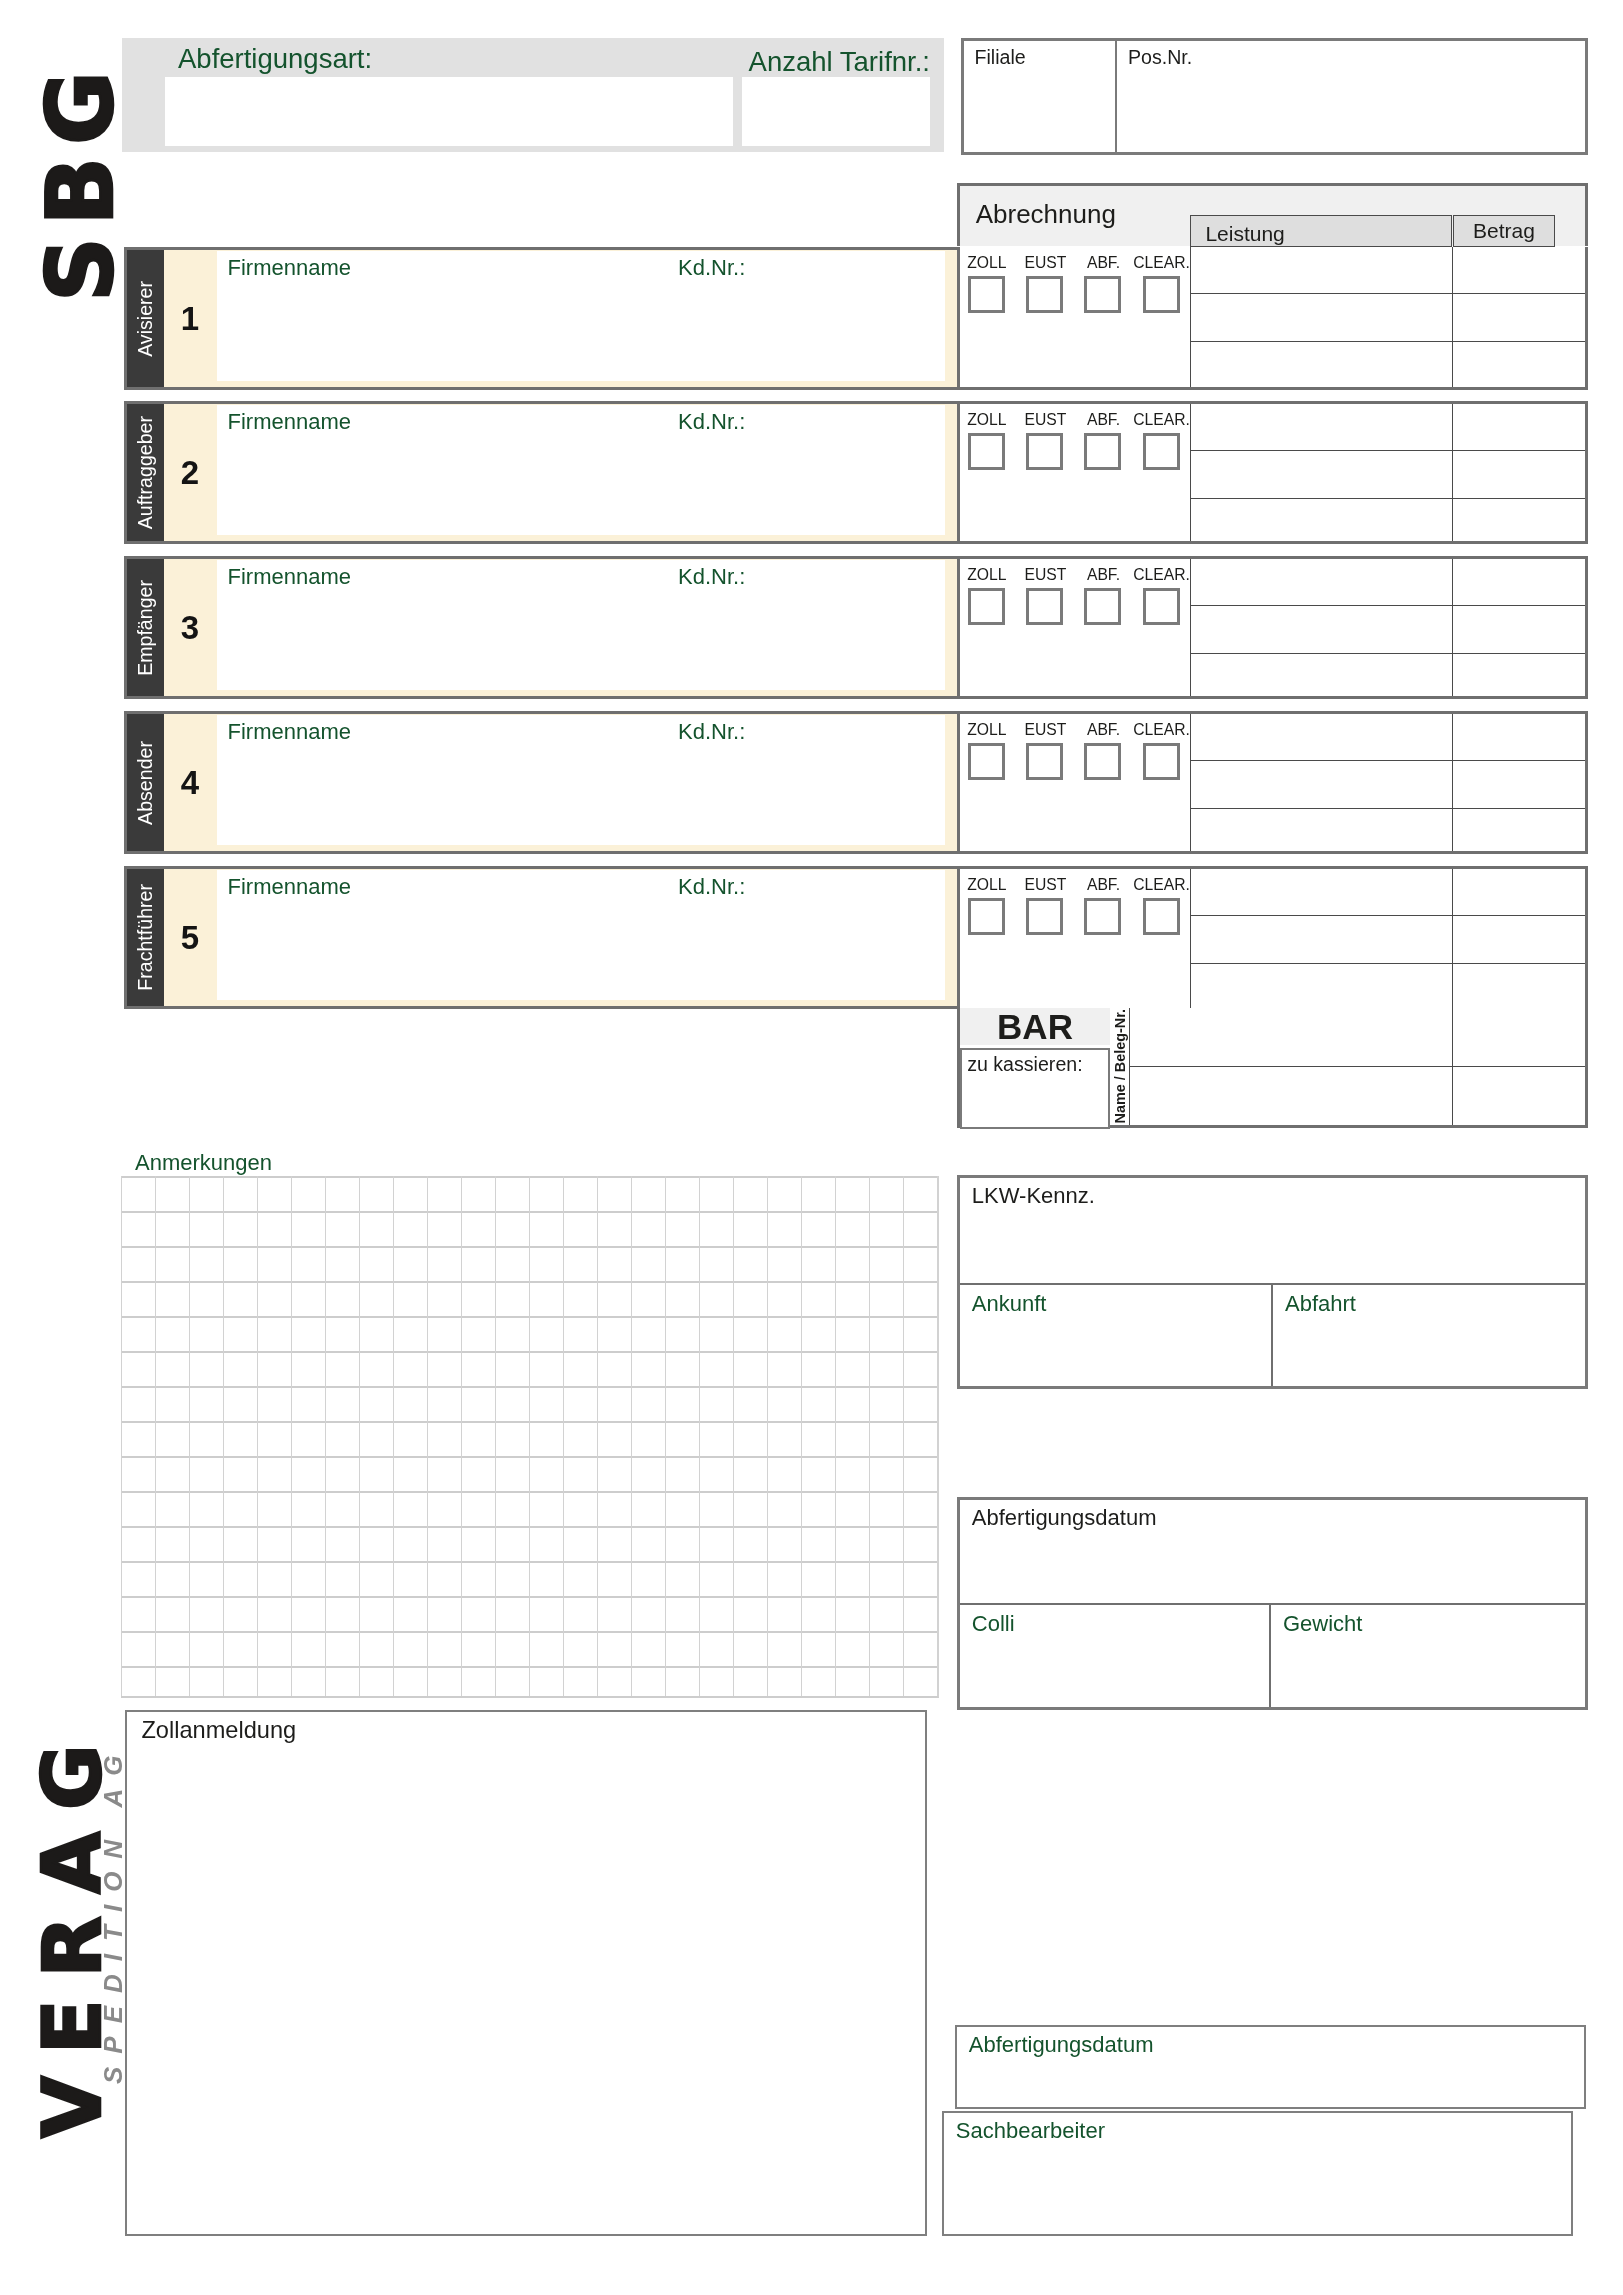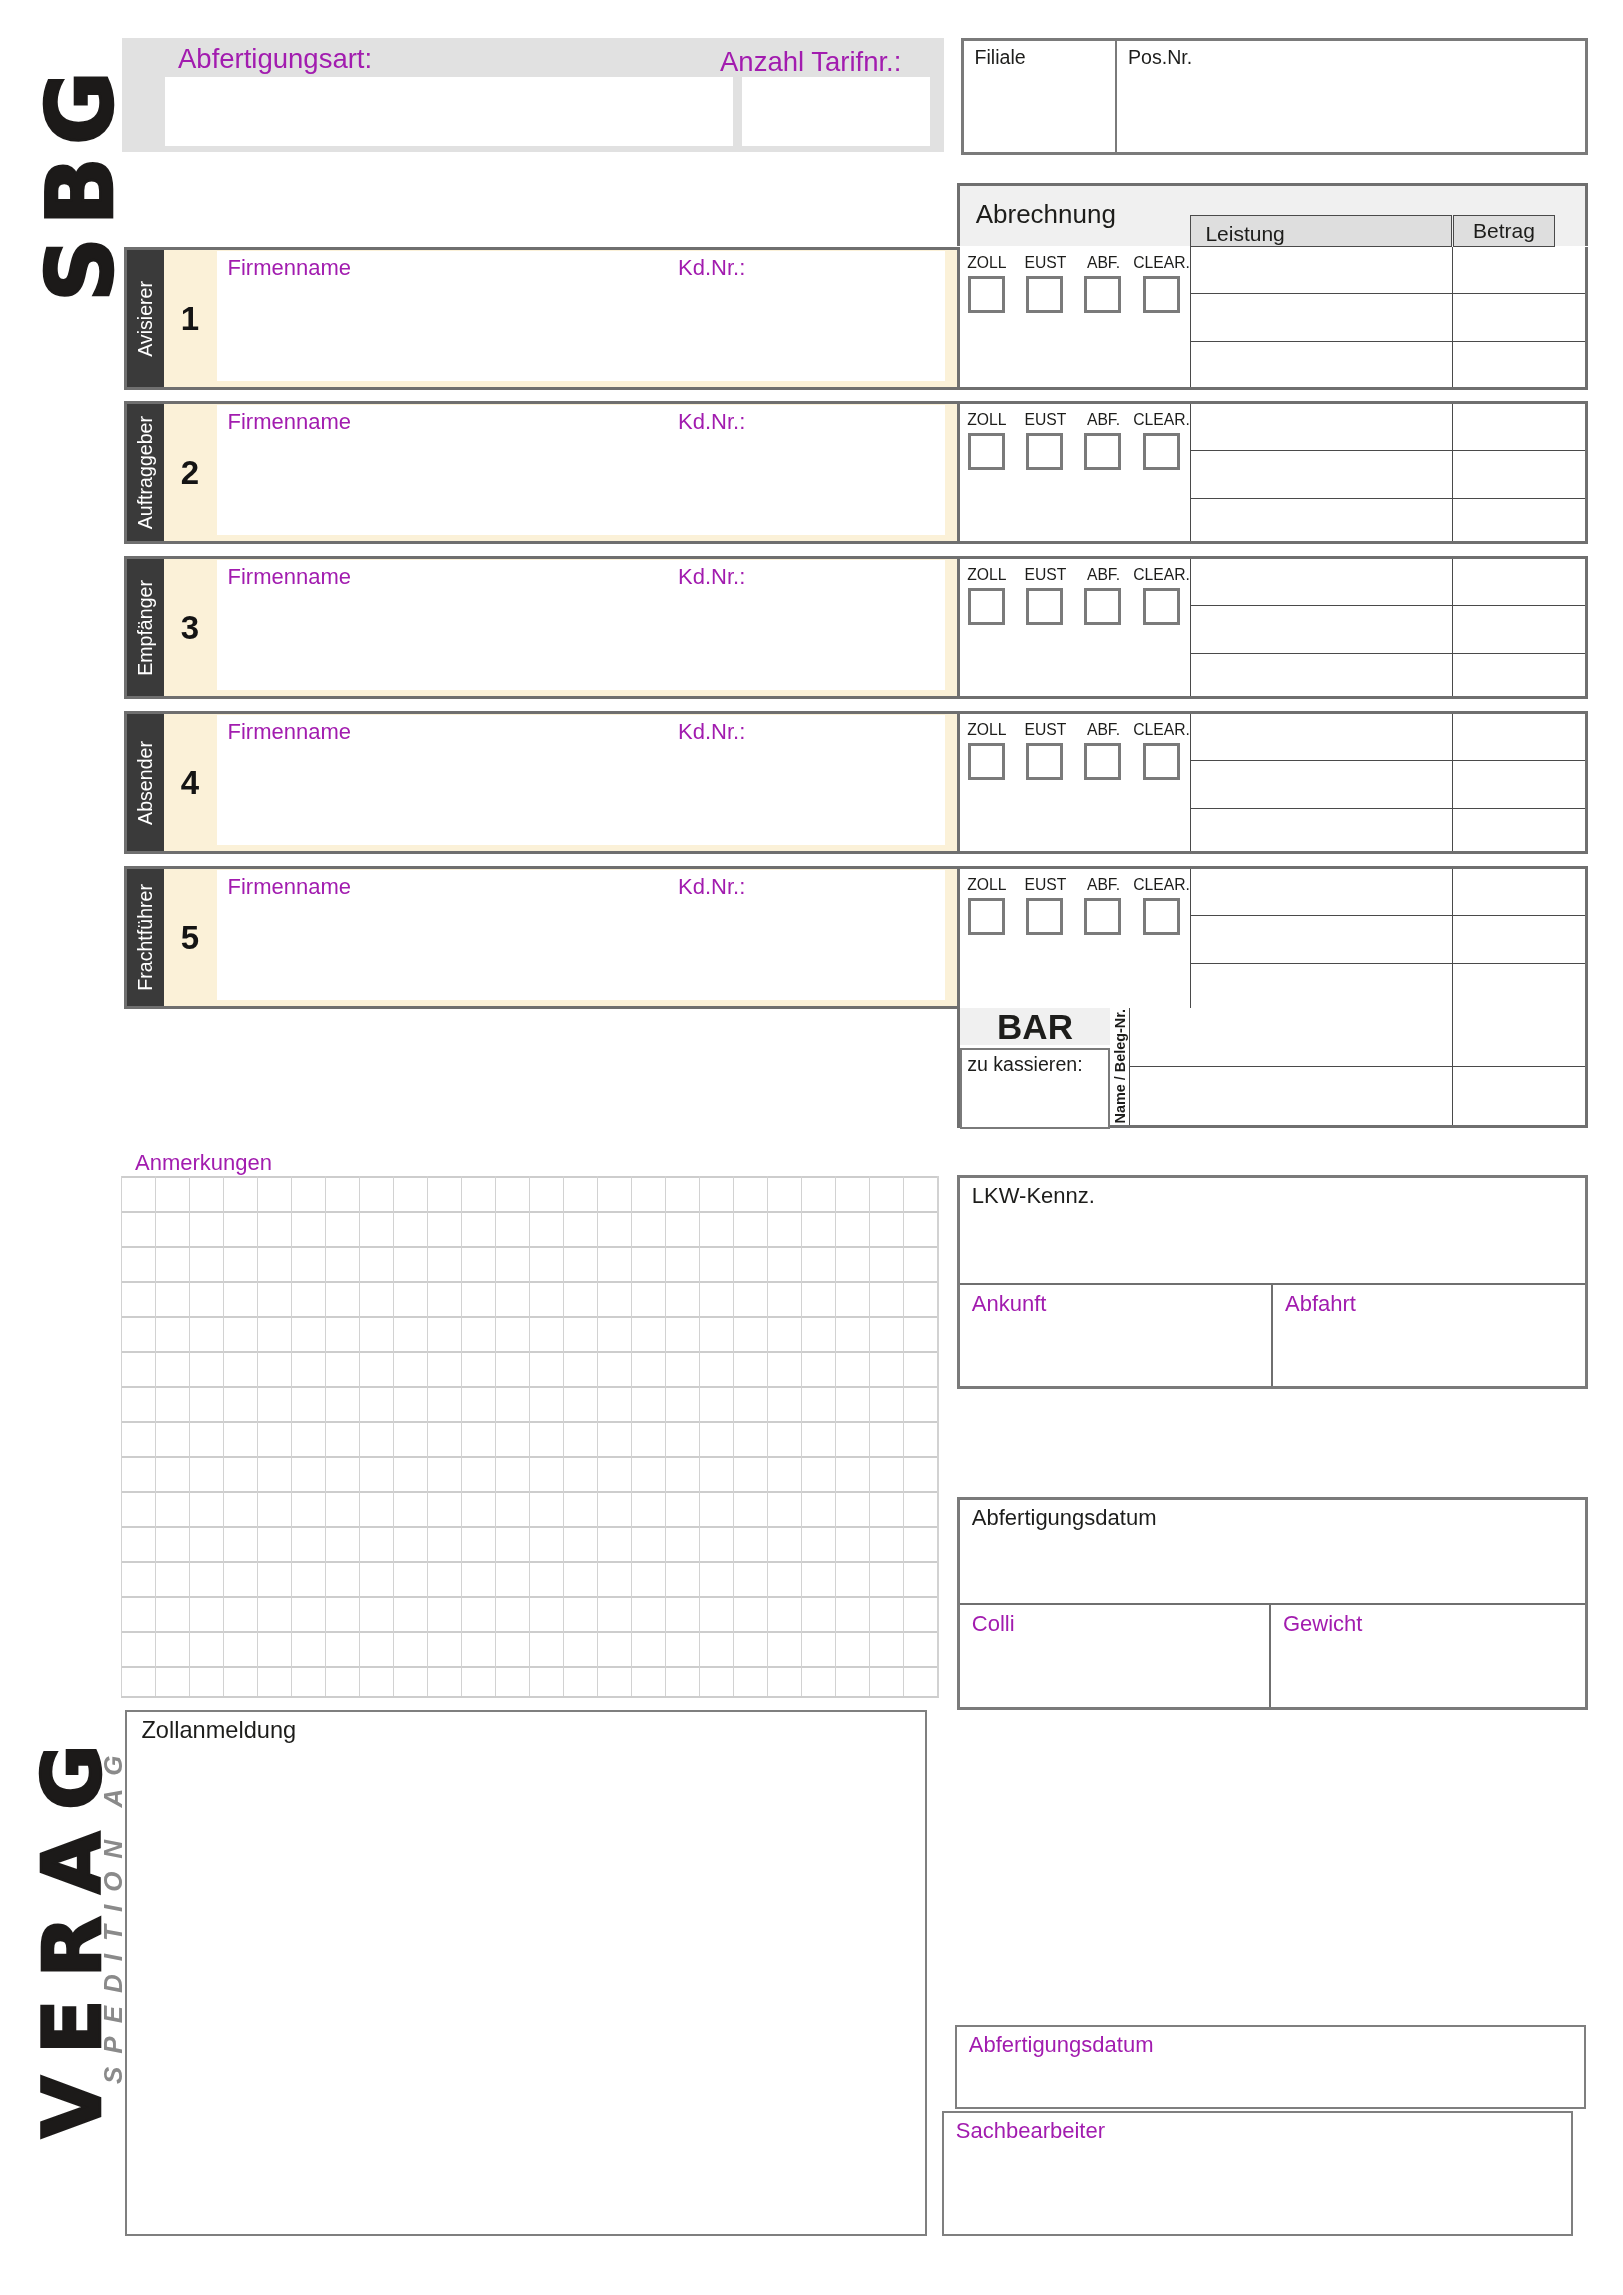--- a/index.html
+++ b/index.html
@@ -21,21 +21,21 @@
   
   .band{position:absolute;border:3.9px solid #6f6f6f;background:#fbf1d8;box-sizing:border-box;}
   .sec{position:absolute;border:3.9px solid #6f6f6f;background:#fff;box-sizing:border-box;}
   .sec.noTop{border-top:none;}
   .noBottom{border-bottom:none !important;}
   .strip{position:absolute;left:0;top:0;bottom:0;width:37px;background:#3a3a3a;
          display:flex;align-items:center;justify-content:center;}
   .strip span{writing-mode:vertical-rl;transform:rotate(180deg);color:#ffffff;font-size:19.6px;}
   .bignum{position:absolute;left:37px;top:0;bottom:0;width:52px;display:flex;
           align-items:center;justify-content:center;font-size:33px;font-weight:bold;color:#141414;}
-  .fieldlbl{font-size:22px;color:#a21caf;}
+  .fieldlbl{font-size:22px;color:#14532d;}
   .hline{position:absolute;height:1.3px;background:#4a4a4a;}
   .vline{position:absolute;width:1.3px;background:#4a4a4a;}
   .cblbl{position:absolute;font-size:15.7px;text-align:center;width:59px;top:6.5px;color:#1d1d1b;}
   .cb{position:absolute;width:37px;height:37px;border:3.3px solid #7a7a7a;background:#fff;box-sizing:border-box;top:29px;}
   .hdrcell{position:absolute;background:#dedede;border:1.3px solid #4a4a4a;box-sizing:border-box;
            font-size:21px;display:flex;align-items:center;}
   
   #grid{position:absolute;left:121px;top:1176px;width:818px;height:522px;
         background-image:
           repeating-linear-gradient(to right,#d2d2d2 0 1.3px,transparent 1.3px 34px),
@@ -48,21 +48,21 @@
 
 <div id="page">
 
   <div class="rot" style="left:27.5px;top:302px;">
     <span class="logo-big" style="font-size:90px;letter-spacing:11.8px;">SBG</span>
   </div>
 
   <div class="abs panel" style="left:122px;top:38px;width:822px;height:114px;"></div>
   <div class="abs fieldlbl" style="left:178px;top:43px;font-size:27.5px;">Abfertigungsart:</div>
   <div class="abs whitebox" style="left:165px;top:77px;width:568px;height:69px;"></div>
-  <div class="abs fieldlbl" style="left:720px;top:46px;width:210px;text-align:left;font-size:27.5px;">Anzahl Tarifnr.:</div>
+  <div class="abs fieldlbl" style="left:720px;top:46px;width:210px;text-align:right;font-size:27.5px;">Anzahl Tarifnr.:</div>
   <div class="abs whitebox" style="left:742px;top:77px;width:188px;height:69px;"></div>
 
   <div class="abs outline5" style="left:961px;top:38px;width:627px;height:117px;">
     <div class="vline" style="left:151px;top:0;bottom:0;width:2px;background:#7a7a7a;"></div>
     <div class="abs" style="left:10.5px;top:5.2px;font-size:19.6px;">Filiale</div>
     <div class="abs" style="left:164px;top:5.2px;font-size:19.6px;">Pos.Nr.</div>
     <div class="abs" style="left:0;top:26px;width:149px;height:85px;"></div>
     <div class="abs" style="left:154px;top:26px;right:0;height:85px;"></div>
   </div>
 

